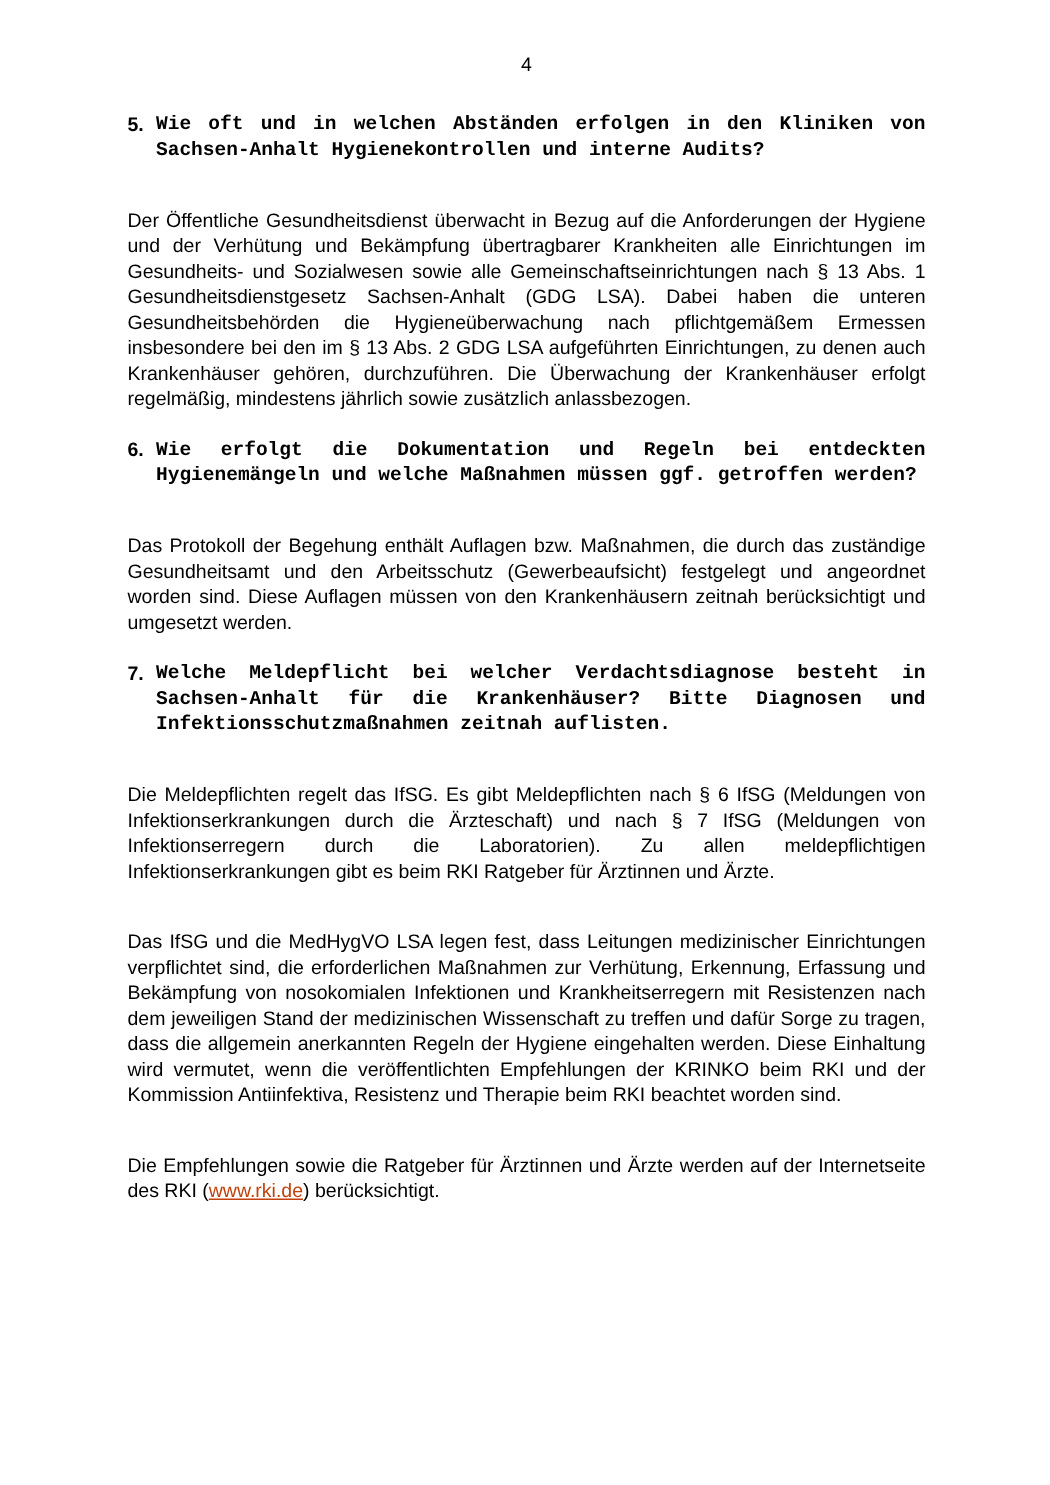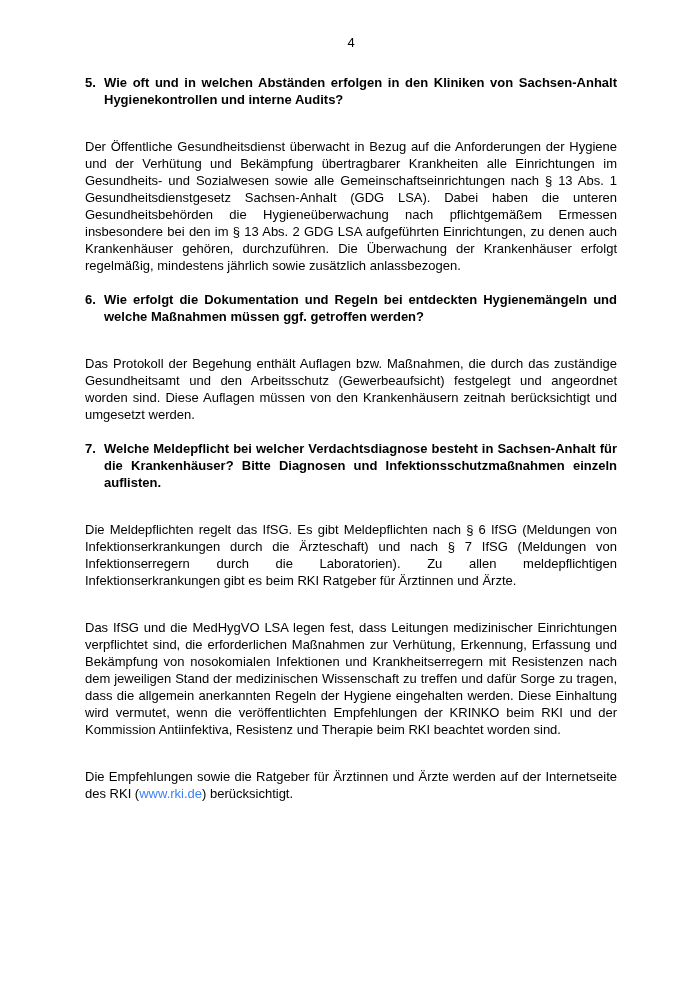--- a/index.html
+++ b/index.html
@@ -32,27 +32,29 @@
     font-weight: bold;
     margin: 17px 0 0 0;
   }
   .q-num {
     width: 19px;
     flex-shrink: 0;
   }
   .q-text {
     flex: 1;
     text-align: justify;
+    font-family: Liberation Mono, monospace;
   }
   .answer {
     margin: 30px 0 0 0;
     text-align: justify;
   }
   a.doc-link {
-    color: #3b82f6;
+    color: #c2410c;
+    text-decoration: underline;
     cursor: pointer;
   }
 </style>
 </head>
 <body>
 
 <div class="page">
 
   <div class="page-number">4</div>
 
@@ -65,21 +67,21 @@
 
   <div class="question-heading">
     <span class="q-num">6.</span>
     <span class="q-text">Wie erfolgt die Dokumentation und Regeln bei entdeckten Hygienemängeln und welche Maßnahmen müssen ggf. getroffen werden?</span>
   </div>
 
   <p class="answer">Das Protokoll der Begehung enthält Auflagen bzw. Maßnahmen, die durch das zuständige Gesundheitsamt und den Arbeitsschutz (Gewerbeaufsicht) festgelegt und angeordnet worden sind. Diese Auflagen müssen von den Krankenhäusern zeitnah berücksichtigt und umgesetzt werden.</p>
 
   <div class="question-heading">
     <span class="q-num">7.</span>
-    <span class="q-text">Welche Meldepflicht bei welcher Verdachtsdiagnose besteht in Sachsen-Anhalt für die Krankenhäuser? Bitte Diagnosen und Infektionsschutzmaßnahmen einzeln auflisten.</span>
+    <span class="q-text">Welche Meldepflicht bei welcher Verdachtsdiagnose besteht in Sachsen-Anhalt für die Krankenhäuser? Bitte Diagnosen und Infektionsschutzmaßnahmen zeitnah auflisten.</span>
   </div>
 
   <p class="answer">Die Meldepflichten regelt das IfSG. Es gibt Meldepflichten nach § 6 IfSG (Meldungen von Infektionserkrankungen durch die Ärzteschaft) und nach § 7 IfSG (Meldungen von Infektionserregern durch die Laboratorien). Zu allen meldepflichtigen Infektionserkrankungen gibt es beim RKI Ratgeber für Ärztinnen und Ärzte.</p>
 
   <p class="answer">Das IfSG und die MedHygVO LSA legen fest, dass Leitungen medizinischer Einrichtungen verpflichtet sind, die erforderlichen Maßnahmen zur Verhütung, Erkennung, Erfassung und Bekämpfung von nosokomialen Infektionen und Krankheitserregern mit Resistenzen nach dem jeweiligen Stand der medizinischen Wissenschaft zu treffen und dafür Sorge zu tragen, dass die allgemein anerkannten Regeln der Hygiene eingehalten werden. Diese Einhaltung wird vermutet, wenn die veröffentlichten Empfehlungen der KRINKO beim RKI und der Kommission Antiinfektiva, Resistenz und Therapie beim RKI beachtet worden sind.</p>
 
   <p class="answer"><span>Die Empfehlungen sowie die Ratgeber für Ärztinnen und Ärzte werden auf der Internetseite des RKI (</span><a class="doc-link">www.rki.de</a><span>) berücksichtigt.</span></p>
 
 </div>
 

